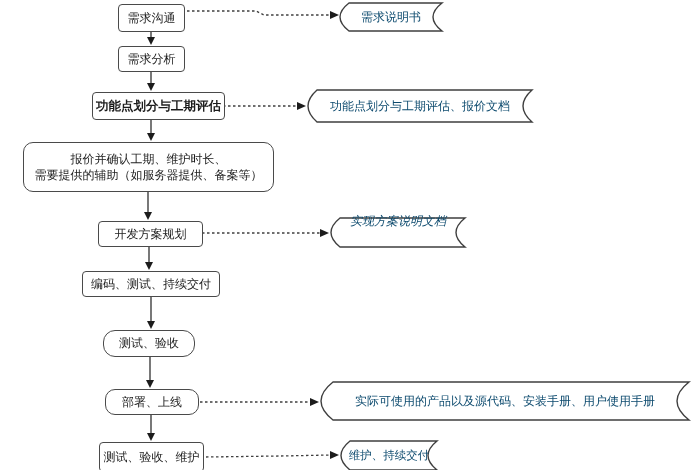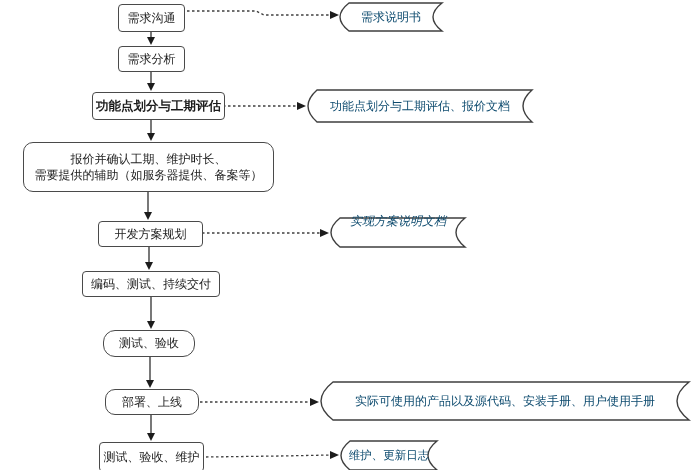--- a/index.html
+++ b/index.html
@@ -162,16 +162,16 @@
 
   <div class="doclabel" style="left:331px; top:210px; width:134px; height:22px;font-style:italic;">
     <span>实现方案说明文档</span>
   </div>
 
   <div class="doclabel" style="left:321px; top:382px; width:368px; height:38px;">
     <span>实际可使用的产品以及源代码、安装手册、用户使用手册</span>
   </div>
 
   <div class="doclabel small" style="left:341px; top:441px; width:96px; height:29px;">
-    <span>维护、更新日志</span>
+    <span>维护、持续交付</span>
   </div>
 
 </div>
 
 </body></html>

